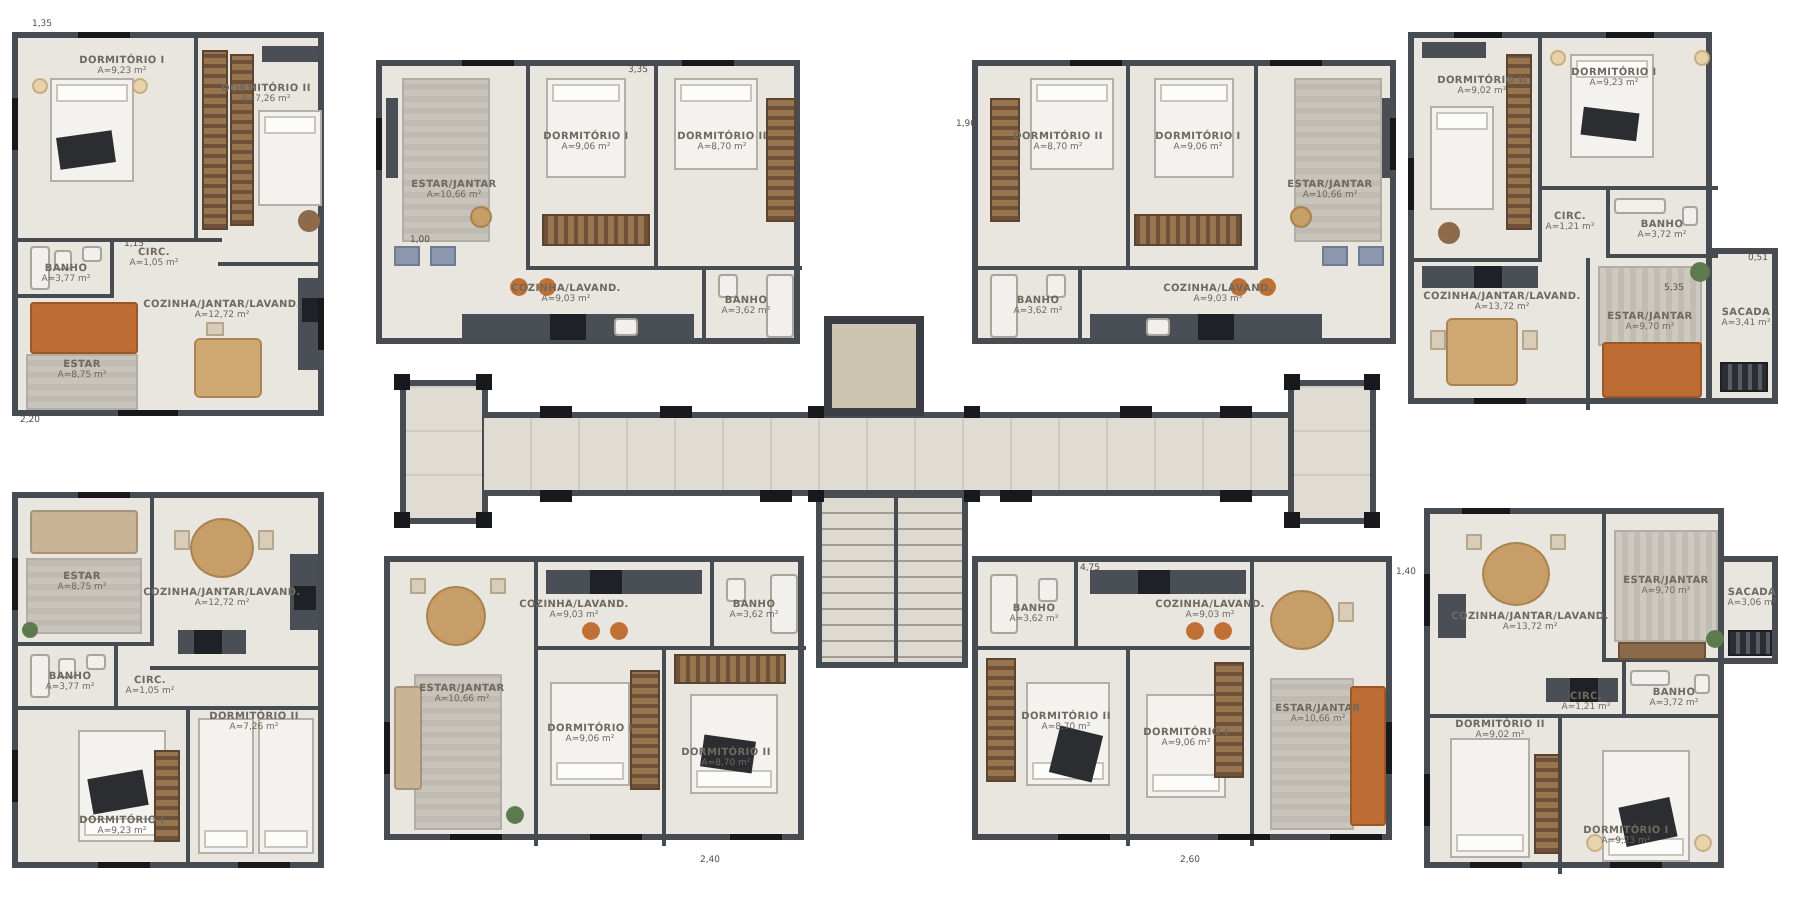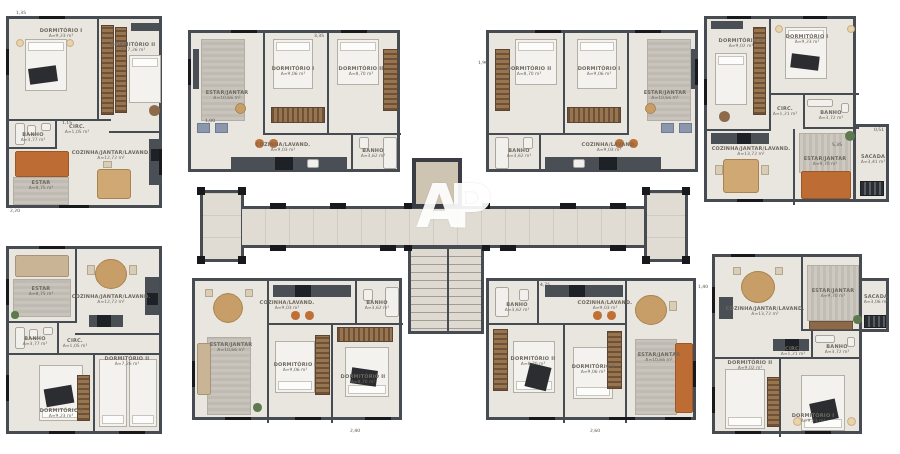--- a/index.html
+++ b/index.html
@@ -469,21 +469,20 @@
       </div>
   </div>
 
   <div class="lobby" style="left:200px;top:190px;width:44px;height:72px;"></div>
   <div class="corr" style="left:242px;top:206px;width:404px;height:42px;"></div>
   <div class="lobby" style="left:644px;top:190px;width:44px;height:72px;"></div>
   <div class="elev" style="left:412px;top:158px;width:50px;height:50px;"></div>
   <div class="stairs" style="left:408px;top:246px;width:76px;height:88px;">
     <div class="w" style="left:36px;top:0;width:2px;height:82px;"></div>
   </div>
-  <div class="wm" style="left:416px;top:176px;">AP</div>
 
   <div class="door" style="left:270px;top:203px;width:16px;height:6px;"></div>
   <div class="door" style="left:330px;top:203px;width:16px;height:6px;"></div>
   <div class="door" style="left:560px;top:203px;width:16px;height:6px;"></div>
   <div class="door" style="left:610px;top:203px;width:16px;height:6px;"></div>
   <div class="door" style="left:270px;top:245px;width:16px;height:6px;"></div>
   <div class="door" style="left:380px;top:245px;width:16px;height:6px;"></div>
   <div class="door" style="left:500px;top:245px;width:16px;height:6px;"></div>
   <div class="door" style="left:610px;top:245px;width:16px;height:6px;"></div>
 

